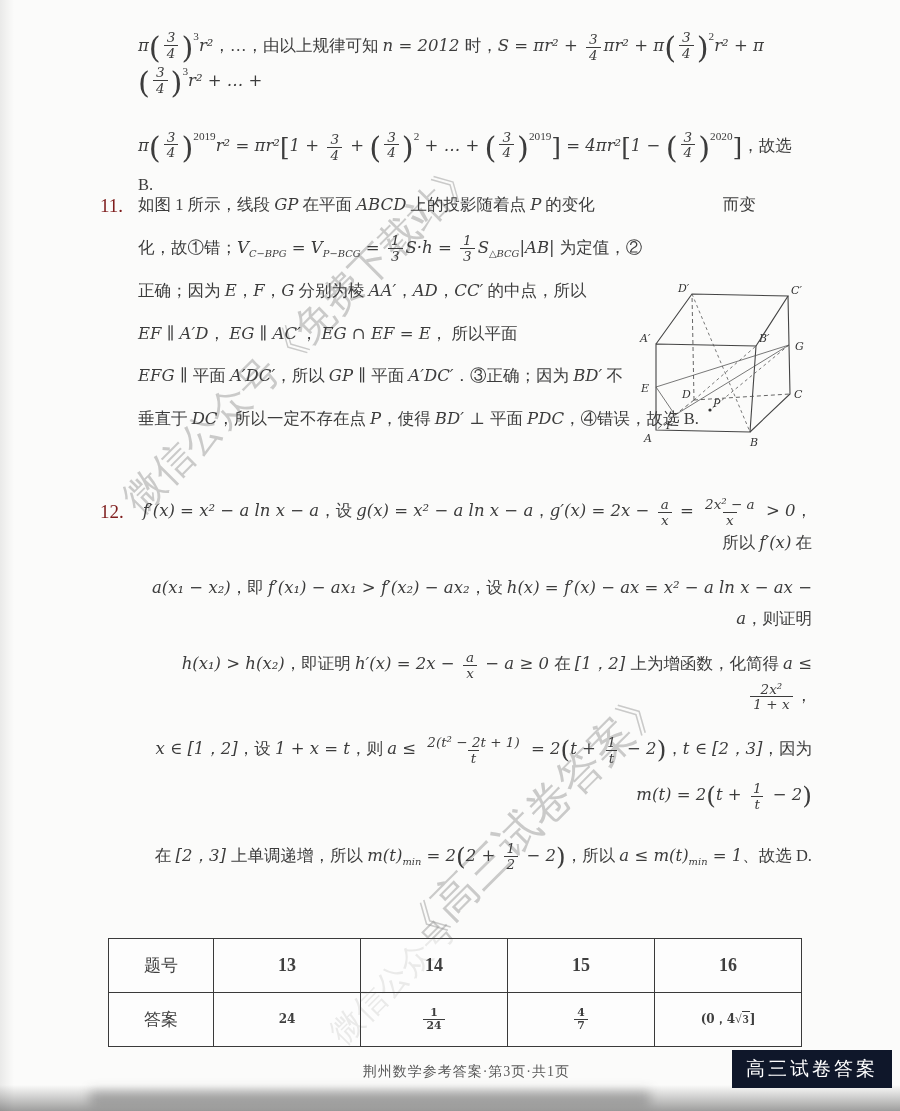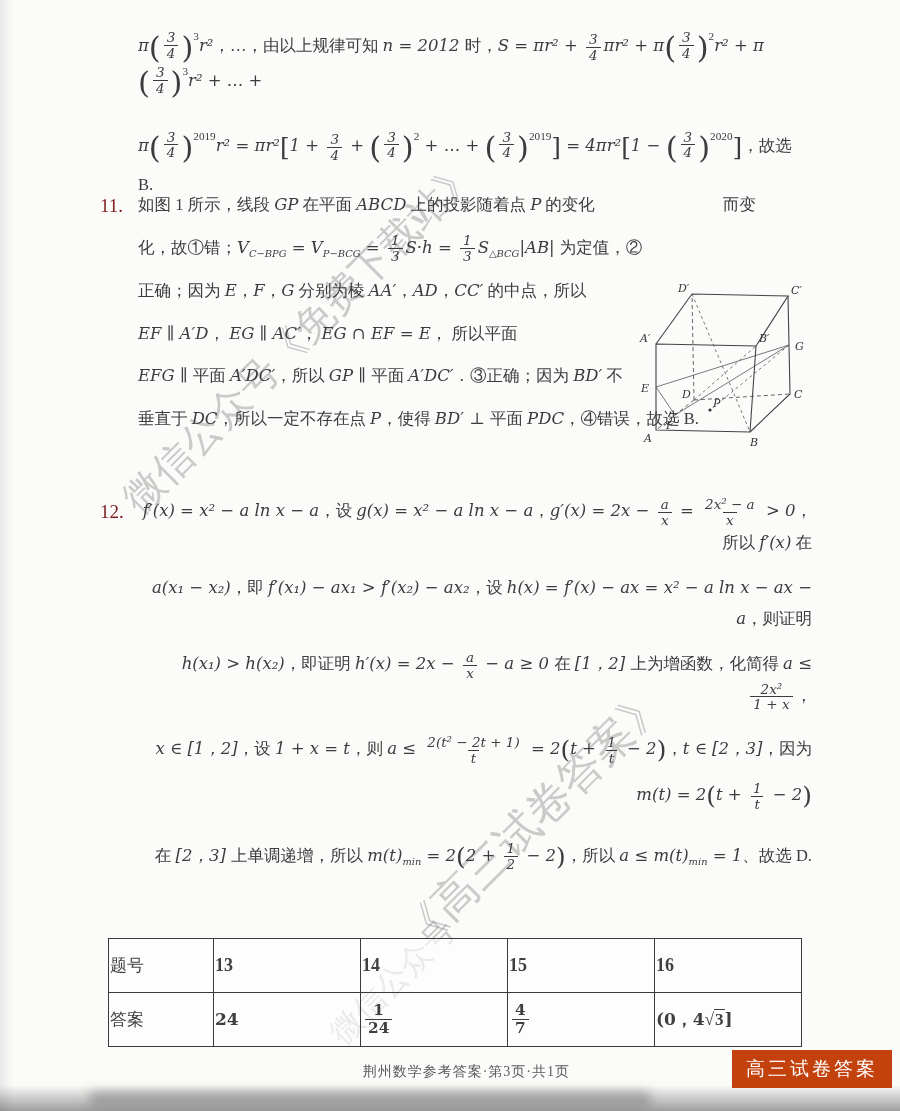--- a/index.html
+++ b/index.html
@@ -59,32 +59,32 @@
   .narrow { max-width:488px; }
 
   .cube-wrap { position:absolute; left:528px; top:92px; }
   .cube-wrap svg text { font-size:11px; font-style:italic; fill:#333;
     font-family:"DejaVu Serif", serif; }
 
   .fillin-heading { position:absolute; top:891px; left:100px; font-size:18px;
     font-weight:700; color:#2e2e2e; font-family:"Liberation Sans", sans-serif; z-index:2; }
 
   .answers-table { position:absolute; top:938px; left:108px; border-collapse:collapse; z-index:2; }
-  .answers-table td { border:1.6px solid #3a3a3a; text-align:left; vertical-align:middle;
+  .answers-table td { border:1.6px solid #3a3a3a; text-align:center; vertical-align:middle;
     height:51px; font-size:18px; background:rgba(255,255,255,0.6);margin-left:25px; }
   .answers-table td.rowlab { width:102px; font-family:"Liberation Sans", sans-serif; font-size:17px; }
   .answers-table td.cell { width:144px; font-weight:700; font-family:"Liberation Serif", serif; }
-  .answers-table .fcell { font-size:17px; }
+  .answers-table .fcell { font-size:12px; }
   .answers-table .fcell .frac { font-size:0.9em; font-style:normal; font-weight:700; }
   .answers-table .fcell .seg-m { font-style:normal; font-weight:700; }
   .answers-table .fcell .sqrt { font-style:normal; font-weight:700; }
 
   .footer-info { position:absolute; top:1063px; left:230px; width:340px; text-align:right;
     color:#5a5a5a; font-size:14px; letter-spacing:1px; z-index:2; }
-  .brand-box { position:absolute; top:1050px; right:8px; background:#c2410c; color:#ffffff;
+  .brand-box { position:absolute; top:1050px; right:8px; background:#0f172a; color:#ffffff;
     padding:6px 14px; font-size:19px; letter-spacing:3px; z-index:3;
     font-family:"Liberation Sans", sans-serif; }
 </style>
 </head>
 <body>
 
 <div class="page">
 
   <div class="edge-left"></div>
 

